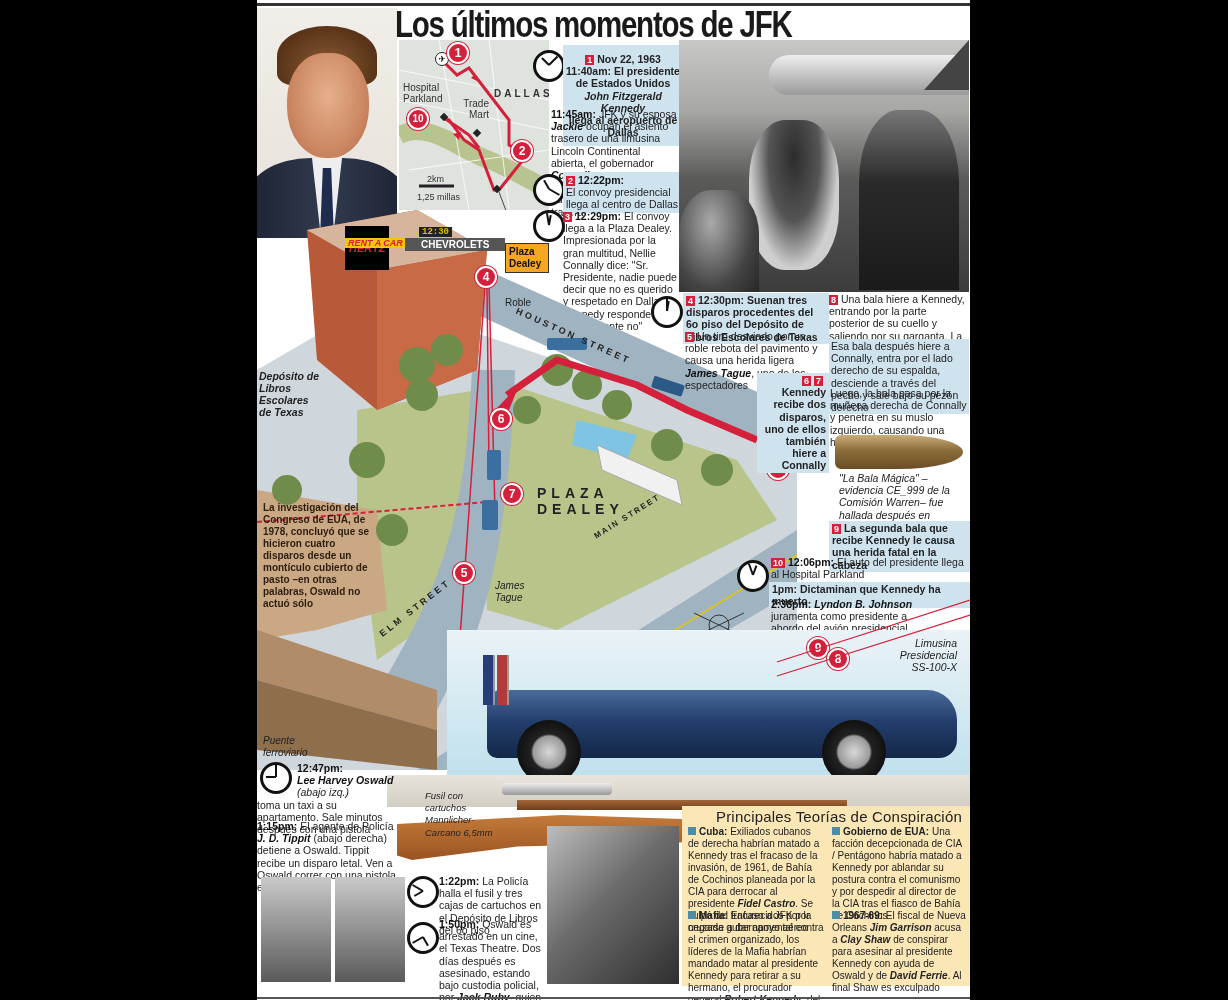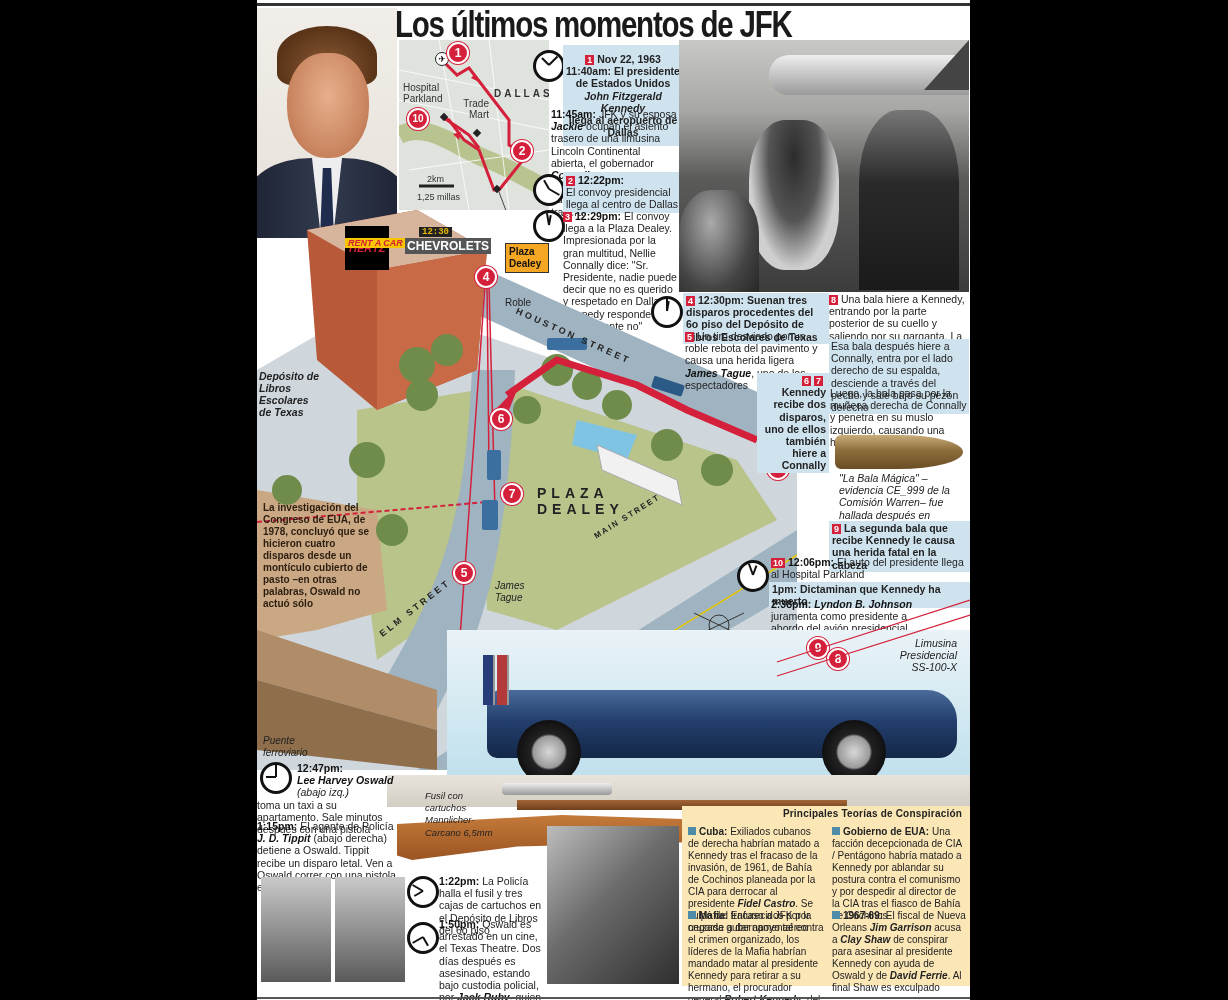--- a/index.html
+++ b/index.html
@@ -41,21 +41,21 @@
   .photo .jfk { position:absolute; left:180px; top:70px; width:100px; height:180px; background:linear-gradient(180deg,#777 0%,#2a2a2a 40%,#1a1a1a 100%); border-radius:40% 40% 0 0; }
   .photo .man { position:absolute; left:0; top:150px; width:80px; height:110px; background:radial-gradient(ellipse at 40% 30%,#aaa 0%,#444 60%,#222 100%); border-radius:40% 40% 0 0; }
 
   
   .scene { left:0; top:210px; width:540px; height:560px; }
   .scene .lbl { position:absolute; font-size:10px; color:#222; line-height:12px; }
   .scene .ital { font-style:italic; }
   .marker { position:absolute; width:18px; height:18px; border-radius:50%; background:#d4203a; color:#fff; font-weight:bold; font-size:12px; text-align:center; line-height:18px; border:2px solid #fff; box-shadow:0 0 0 1px #d4203a; }
   .hertz { left:88px; top:16px; background:#000000; color:#d4203a; font-weight:bold; font-style:italic; font-size:11px; line-height:12px; padding:16px 4px; }
   .hertz2 { left:88px; top:28px; background:#f7c600; color:#d4203a; font-weight:bold; font-style:italic; font-size:9px; padding:0 3px; }
-  .chevro { left:148px; top:28px; background:#555; color:#fff; font-size:12px; font-weight:bold; padding:1px 2px; }
+  .chevro { left:148px; top:28px; background:#555; color:#fff; font-size:10px; font-weight:bold; padding:1px 16px; }
   .clock-sign { left:162px; top:17px; background:#222; color:#e6b800; font-size:9px; font-weight:bold; padding:0 3px; font-family:"Liberation Mono", monospace; }
 
   .investig { left:6px; top:292px; width:110px; font-size:10px; line-height:12px; font-weight:bold; color:#2b1d10; }
   .deposito { left:2px; top:160px; font-size:10.5px; line-height:12px; font-weight:bold; font-style:italic; color:#222; }
   .puente { left:6px; top:525px; font-size:10px; line-height:12px; font-style:italic; color:#222; }
 
   
   .bullet-img { left:578px; top:435px; width:128px; height:34px; border-radius:6px 50% 50% 6px / 6px 50% 50% 6px; background:linear-gradient(180deg,#c9ad7a 0%,#8d6d3b 45%,#6a4d25 100%); }
 
   
@@ -64,21 +64,21 @@
   .wheel { width:64px; height:64px; border-radius:50%; background:radial-gradient(circle,#d8d8d8 0%,#9a9a9a 35%,#222 40%,#111 70%,#333 100%); }
   .flag-pole { width:2px; height:50px; background:#999; }
 
   
   .rifle-stock { left:140px; top:815px; width:300px; height:45px; background:linear-gradient(180deg,#c47a3a 0%,#9a5422 100%); clip-path:polygon(0 20%,55% 0,100% 10%,100% 60%,40% 70%,5% 100%,0 90%); }
   .rifle-scope { left:245px; top:783px; width:110px; height:12px; background:linear-gradient(180deg,#eee,#999); border-radius:4px; }
   .rifle-barrel { left:260px; top:800px; width:330px; height:10px; background:linear-gradient(180deg,#a26536,#6e3f1c); }
 
   
   .consp { left:425px; top:806px; width:288px; height:180px; background:#fbe6b6; }
-  .consp h3 { margin:0; position:absolute; right:8px; top:2px; font-size:10px; font-weight:bold; color:#222; letter-spacing:0.2px; }
+  .consp h3 { margin:0; position:absolute; right:8px; top:2px; font-size:15px; font-weight:normal; color:#222; letter-spacing:0.2px; }
   .consp .col { position:absolute; top:20px; font-size:10px; line-height:12px; color:#222; }
   .consp .sq { display:inline-block; width:8px; height:8px; background:#4e8ca8; margin-right:3px; }
 
   .bw { background:linear-gradient(180deg,#c9c9c9,#5a5a5a); }
   .footer { left:4px; top:987px; width:705px; font-size:7.5px; color:#333; display:flex; justify-content:space-between; }
   .footline { left:0; top:997px; width:713px; height:2px; background:#555; }
 </style>
 </head>
 <body>
 

